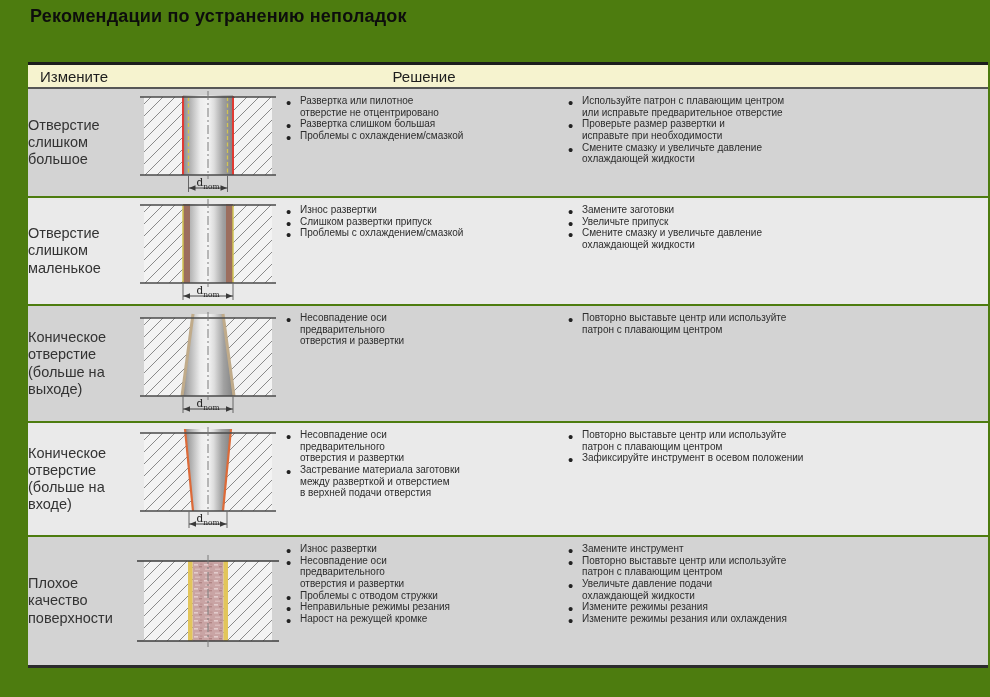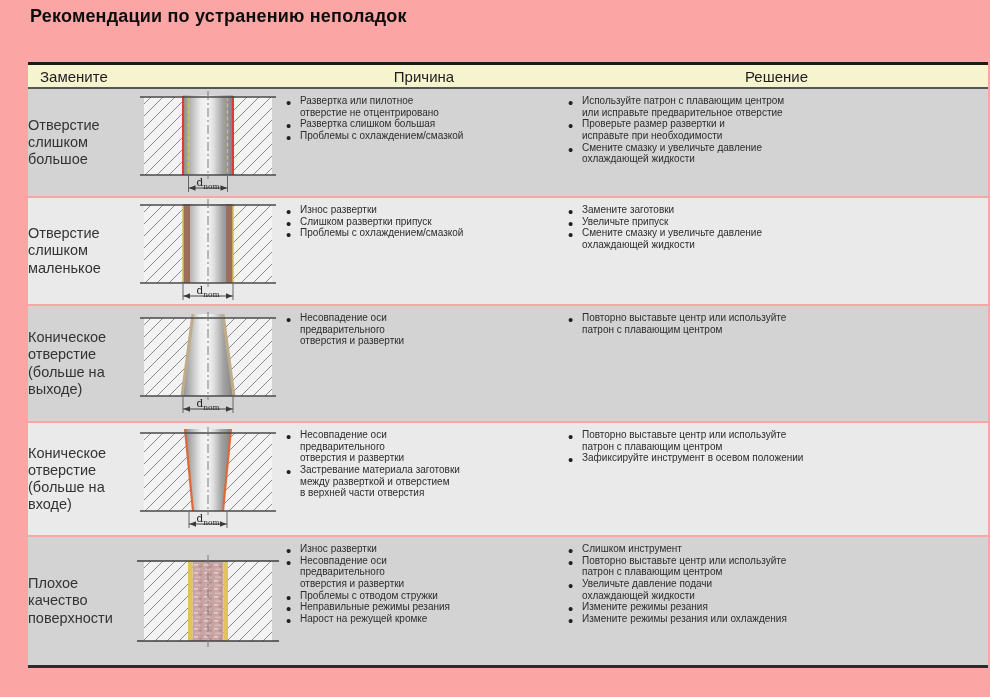--- a/index.html
+++ b/index.html
@@ -1,17 +1,17 @@
 <!DOCTYPE html>
 <html><head>
 <meta charset="utf-8">
 <style>
   html,body{margin:0;padding:0;background:#ffffff;}
   body{width:990px;height:697px;font-family:"Liberation Sans",sans-serif;-webkit-font-smoothing:antialiased;}
-  .page{position:relative;width:990px;height:697px;overflow:hidden;background:#fca5a5;}
+  .page{position:relative;width:990px;height:697px;overflow:hidden;background:#4d7c0f;}
   .title{position:absolute;left:30px;top:6px;font-size:18px;font-weight:bold;color:#0d0d0d;letter-spacing:.2px;}
   .table{position:absolute;left:28px;top:62px;width:960px;}
   .thead{display:grid;grid-template-columns:255px 282px 1fr;align-items:center;height:22px;
          background:#f6f3cf;border-top:3px solid #1c1c1c;border-bottom:2px solid #565656;
          font-size:15px;color:#1d1d1d;}
   .th{text-align:center;}
   .th.first{text-align:left;padding-left:12px;}
   .tbody{border-bottom:3px solid #2b2b2b;}
   .row{display:grid;grid-template-columns:105px 150px 282px 1fr;}
   .row + .row{margin-top:2px;}
@@ -25,22 +25,21 @@
   .cell li::before{content:"\2022";position:absolute;left:3px;top:-1px;font-size:15px;color:#222;}
 </style>
 </head>
 <body>
 
 <div class="page">
   <div class="title">Рекомендации по устранению неполадок</div>
 
   <div class="table">
     <div class="thead">
-      <div class="th first">Замените</div>
-      <div class="th">Причина</div>
+      <div class="th first">Измените</div>
       <div class="th">Решение</div>
     </div>
     <div class="tbody" id="tbody">
         <div class="row dark" style="min-height: 107px;">
     <div class="cell problem">Отверстие
 слишком
 большое</div>
     <div class="cell diagram"><svg width="150" height="104" viewBox="0 0 150 104" xmlns="http://www.w3.org/2000/svg">
               <defs>
    <pattern id="ht0" width="12" height="12" patternUnits="userSpaceOnUse">
@@ -268,21 +267,21 @@
    <polygon points="93.5,97 87,94.2 87,99.8" fill="#3a3a3a"></polygon>
    <text x="75" y="95" text-anchor="middle" font-family="DejaVu Serif, serif" font-size="10.5" fill="#222">d<tspan font-size="7.5" dy="2.5">nom</tspan></text>
             </svg></div>
     <div class="cell causes">
       <ul>
               <li>Несовпадение оси
 предварительного
 отверстия и развертки</li>
               <li>Застревание материала заготовки
 между разверткой и отверстием
-в верхней части отверстия</li>
+в верхней подачи отверстия</li>
             </ul>
     </div>
     <div class="cell solutions">
       <ul>
               <li>Повторно выставьте центр или используйте
 патрон с плавающим центром</li>
               <li>Зафиксируйте инструмент в осевом положении</li>
             </ul>
     </div>
   </div>
@@ -330,21 +329,21 @@
               <li>Несовпадение оси
 предварительного
 отверстия и развертки</li>
               <li>Проблемы с отводом стружки</li>
               <li>Неправильные режимы резания</li>
               <li>Нарост на режущей кромке</li>
             </ul>
     </div>
     <div class="cell solutions">
       <ul>
-              <li>Слишком инструмент</li>
+              <li>Замените инструмент</li>
               <li>Повторно выставьте центр или используйте
 патрон с плавающим центром</li>
               <li>Увеличьте давление подачи
 охлаждающей жидкости</li>
               <li>Измените режимы резания</li>
               <li>Измените режимы резания или охлаждения</li>
             </ul>
     </div>
   </div>
       </div>

